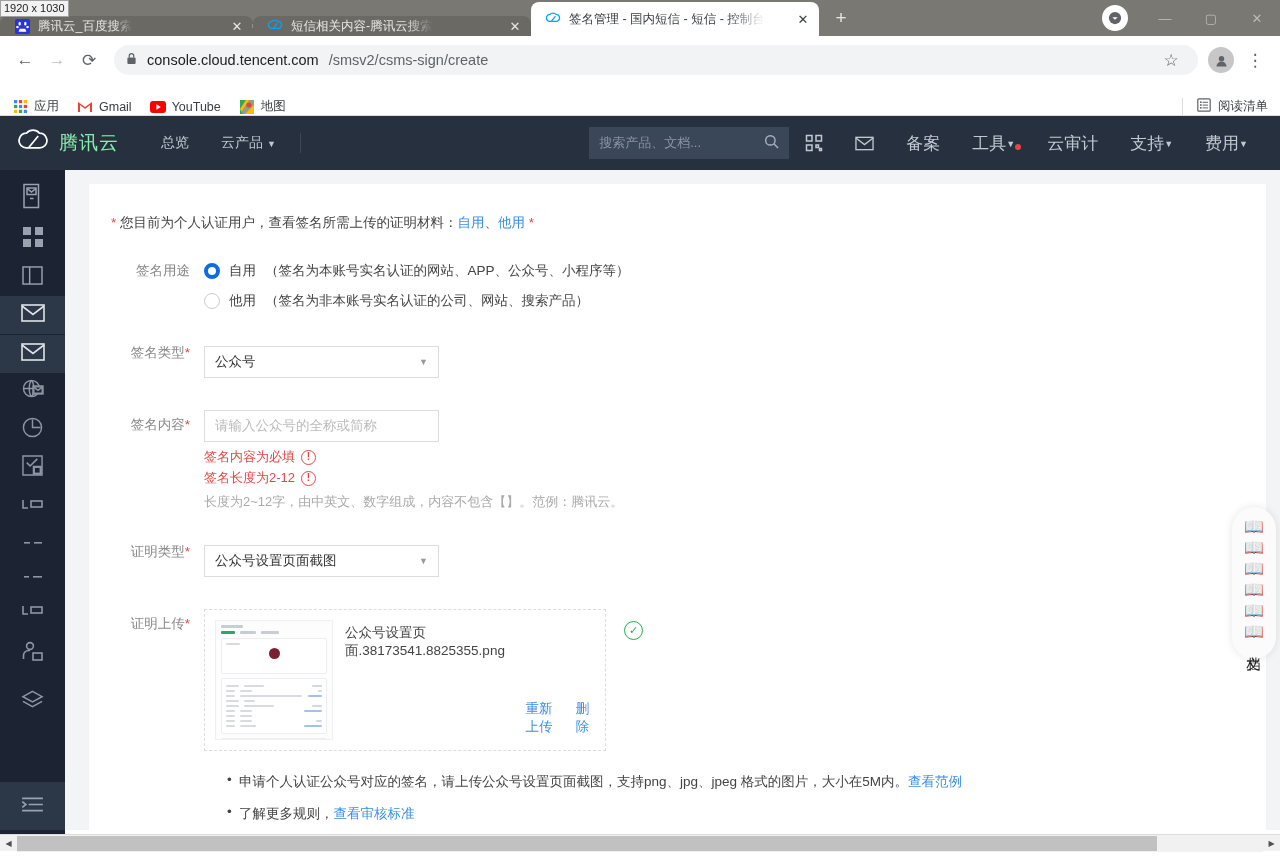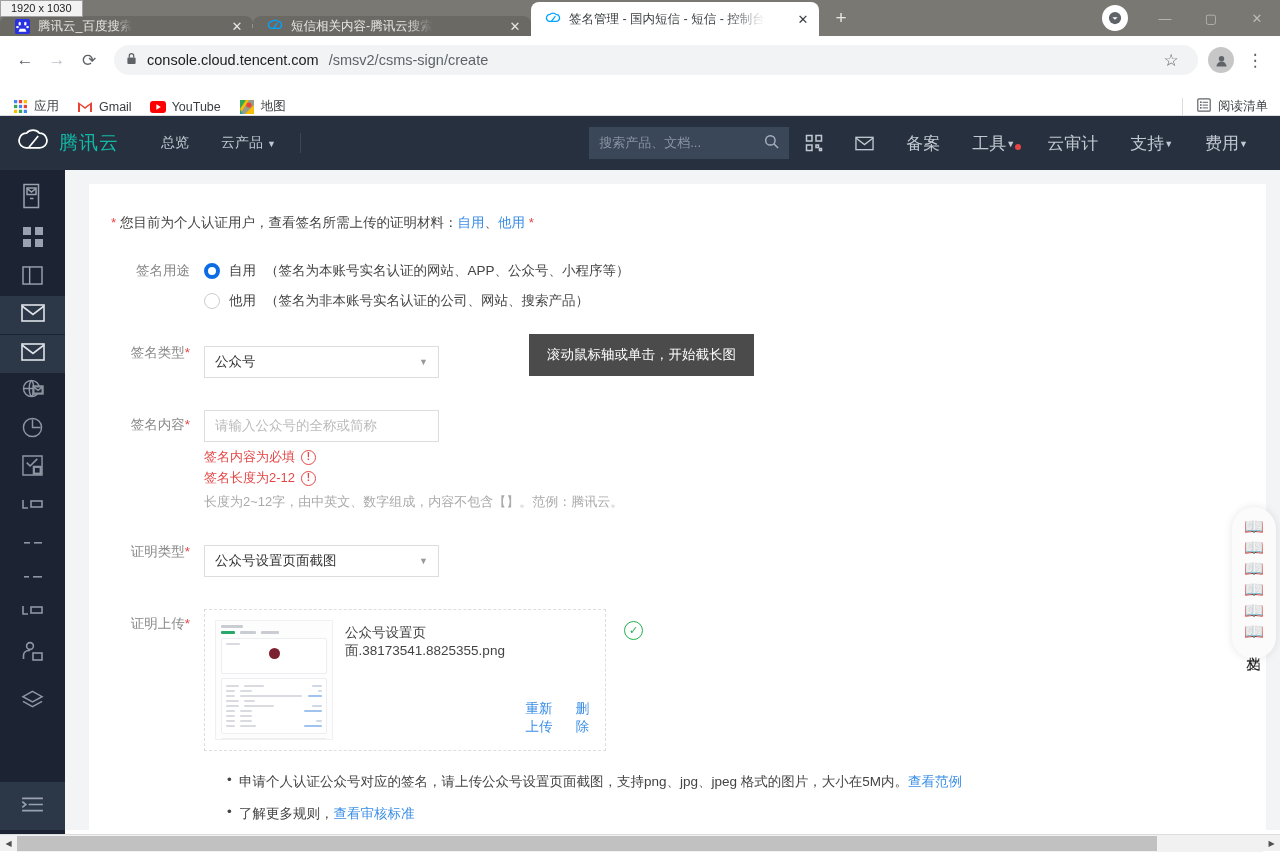--- a/index.html
+++ b/index.html
@@ -95,21 +95,21 @@
     padding-left: 14px; border-left: 1px solid #dadce0; color: #3c4043;
   }
 
   
   .tc-header {
     height: 54px; background: #26303f;
     display: flex; align-items: center; padding: 0 16px; color: #c5cbd4;
     font-size: 14px;
   }
   .tc-logo { display: flex; align-items: center; gap: 9px; margin-right: 26px; }
-  .tc-logo .logotext { color: #14b8a6; font-size: 19px; letter-spacing: 1px; }
+  .tc-logo .logotext { color: #86efac; font-size: 19px; letter-spacing: 1px; }
   .tc-navitem { padding: 0 16px; color: #c2c8d1; font-size: 14px; display: flex; align-items: center; gap: 4px; }
   .tc-divider { width: 1px; height: 20px; background: #3c4757; margin-left: 8px; }
   .tc-search {
     margin-left: auto; width: 200px; height: 32px; background: #3a4759;
     display: flex; align-items: center; padding: 0 10px;
     color: #8b94a3; font-size: 13px;
   }
   .tc-search .sq { margin-left: auto; font-size: 15px; color: #aab2bd; }
   .tc-right { display: flex; align-items: center; }
   .tc-ic { padding: 0 16px; display: flex; align-items: center; color: #c2c8d1; font-size: 17px; }
@@ -223,21 +223,21 @@
   .docs-widget .bk { color: #222; font-size: 16px; line-height: 21px; }
   .docs-widget .dlabel {
     font-size: 14px; color: #222; line-height: 18px;
     writing-mode: vertical-rl; margin-top: 3px; letter-spacing: 1px;
   }
 
   
   .size-overlay {
     position: absolute; left: 0; top: 0; z-index: 50;
     background: #f2f2f2; border: 1px solid #a0a0a0;
-    font-size: 11px; color: #222; padding: 1px 10px 2px;
+    font-size: 11px; color: #222; padding: 1px 3px 2px;
     font-family: "Liberation Sans", sans-serif;
   }
 
   
   .hscroll {
     height: 17px; background: #f1f1f1; display: flex; align-items: center;
     border-top: 1px solid #dcdcdc;
   }
   .hs-arrow { width: 17px; height: 17px; display: flex; align-items: center; justify-content: center; color: #505050; font-size: 8px; }
   .hs-track { flex: 1; height: 17px; position: relative; background: #f1f1f1; }
@@ -757,21 +757,20 @@
 
       <div class="bullets">
         <div class="bullet">
           <span>申请个人认证公众号对应的签名，请上传公众号设置页面截图，支持png、jpg、jpeg 格式的图片，大小在5M内。</span><a href="#">查看范例</a>
         </div>
         <div class="bullet">
           <span>了解更多规则，</span><a href="#">查看审核标准</a>
         </div>
       </div>
 
-      <div class="tooltip">滚动鼠标轴或单击，开始截长图</div>
     </div>
 
     <div class="docs-widget">
       <span class="bk">📖</span>
       <span class="bk">📖</span>
       <span class="bk">📖</span>
       <span class="bk">📖</span>
       <span class="bk">📖</span>
       <span class="bk">📖</span>
       <span class="dlabel">文档</span>

